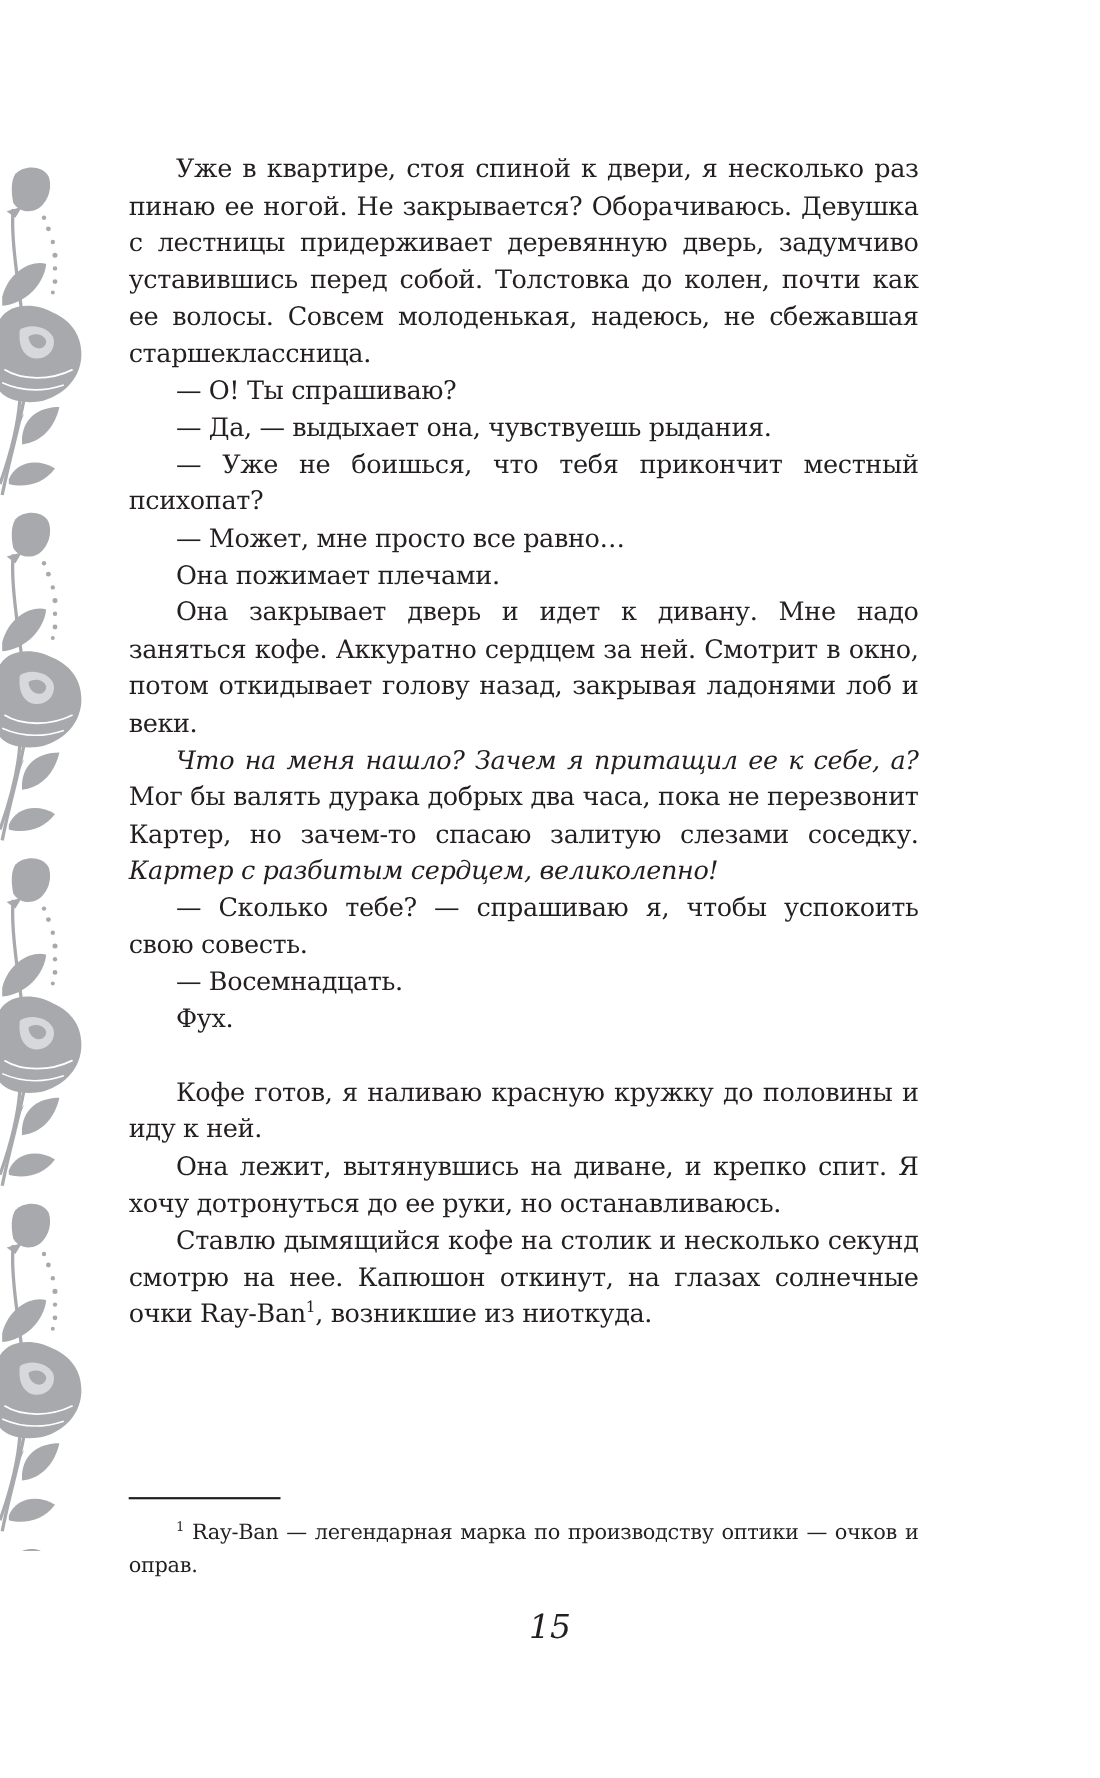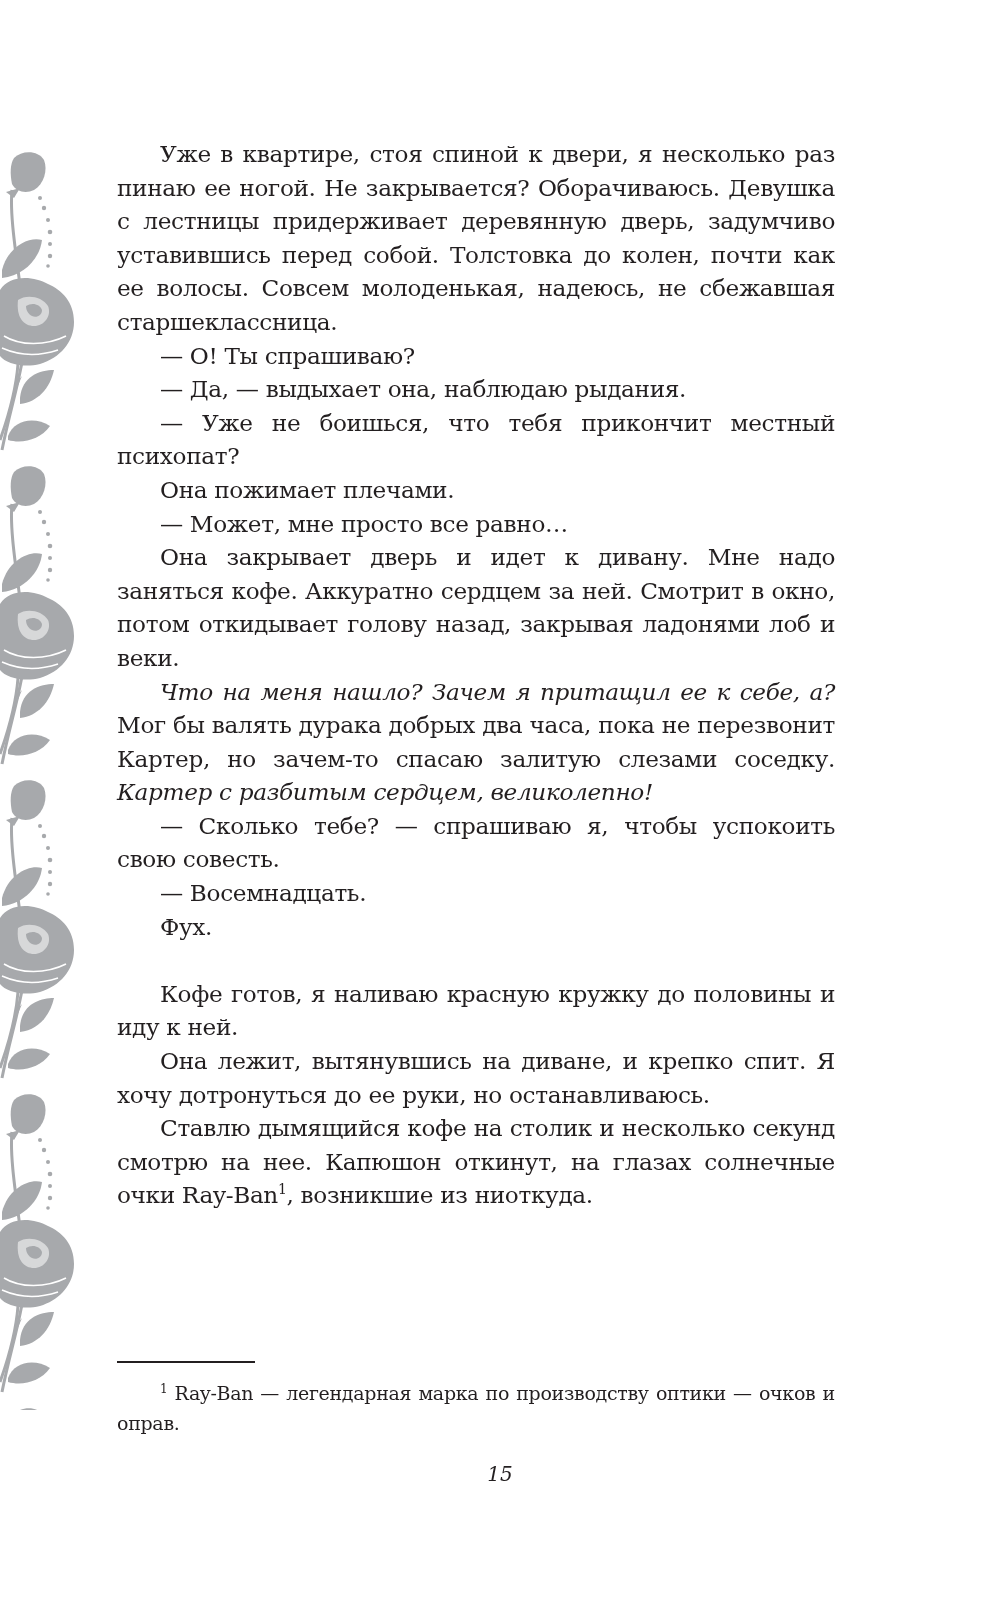--- a/index.html
+++ b/index.html
@@ -63,21 +63,21 @@
       text-align: justify;
       text-indent: 43px;
     }
     .footnote sup { font-size: 12px; line-height: 0; vertical-align: 7px; }
     .page-number {
       position: absolute;
       left: 0;
       width: 1000px;
       top: 1462px;
       text-align: center;
-      font-size: 20px;
+      font-size: 30px;
       font-style: italic;
       font-family: "DejaVu Serif", serif;
       color: #231f20;
       padding-left: 0px;
     }
   </style>
 </head>
 <body>
 
 <div class="border" id="border">
@@ -234,24 +234,24 @@
 
         <path d="M20 248 C 22 226, 40 220, 54 220 C 50 238, 38 252, 20 254 Z"></path>
         <path d="M8 286 C 14 270, 34 266, 50 276 C 40 290, 22 294, 8 290 Z"></path>
       </g>
     </svg>
   </div>
 
 <div class="page-text" id="page-text">
     <p><span>Уже в квартире, стоя спиной к двери, я несколько раз пинаю ее ногой. Не закрывается? Оборачиваюсь. Девушка с лестницы придерживает деревянную дверь, задумчиво уставившись перед собой. Толстовка до колен, почти как ее волосы. Совсем молоденькая, надеюсь, не сбежавшая старшеклассница.</span></p>
     <p><span>— О! Ты спрашиваю?</span></p>
-    <p><span>— Да, — выдыхает она, наблюдаю рыдания.</span></p>
+    <p><span>— Да, — выдыхает она, чувствуешь рыдания.</span></p>
     <p><span>— Уже не боишься, что тебя прикончит местный психопат?</span></p>
+    <p><span>— Может, мне просто все равно…</span></p>
     <p><span>Она пожимает плечами.</span></p>
-    <p><span>— Может, мне просто все равно…</span></p>
     <p><span>Она закрывает дверь и идет к дивану. Мне надо заняться кофе. Аккуратно сердцем за ней. Смотрит в окно, потом откидывает голову назад, закрывая ладонями лоб и веки.</span></p>
     <p><em>Что на меня нашло? Зачем я притащил ее к себе, а?</em><span> Мог бы валять дурака добрых два часа, пока не перезвонит Картер, но зачем-то спасаю залитую слезами соседку. </span><em>Картер с разбитым сердцем, великолепно!</em></p>
     <p><span>— Сколько тебе? — спрашиваю я, чтобы успокоить свою совесть.</span></p>
     <p><span>— Восемнадцать.</span></p>
     <p><span>Фух.</span></p>
     <div class="gap"></div>
     <p><span>Кофе готов, я наливаю красную кружку до половины и иду к ней.</span></p>
     <p><span>Она лежит, вытянувшись на диване, и крепко спит. Я хочу дотронуться до ее руки, но останавливаюсь.</span></p>
     <p><span>Ставлю дымящийся кофе на столик и несколько секунд смотрю на нее. Капюшон откинут, на глазах солнечные очки Ray-Ban</span><sup>1</sup><span>, возникшие из ниоткуда.</span></p>
   </div>

